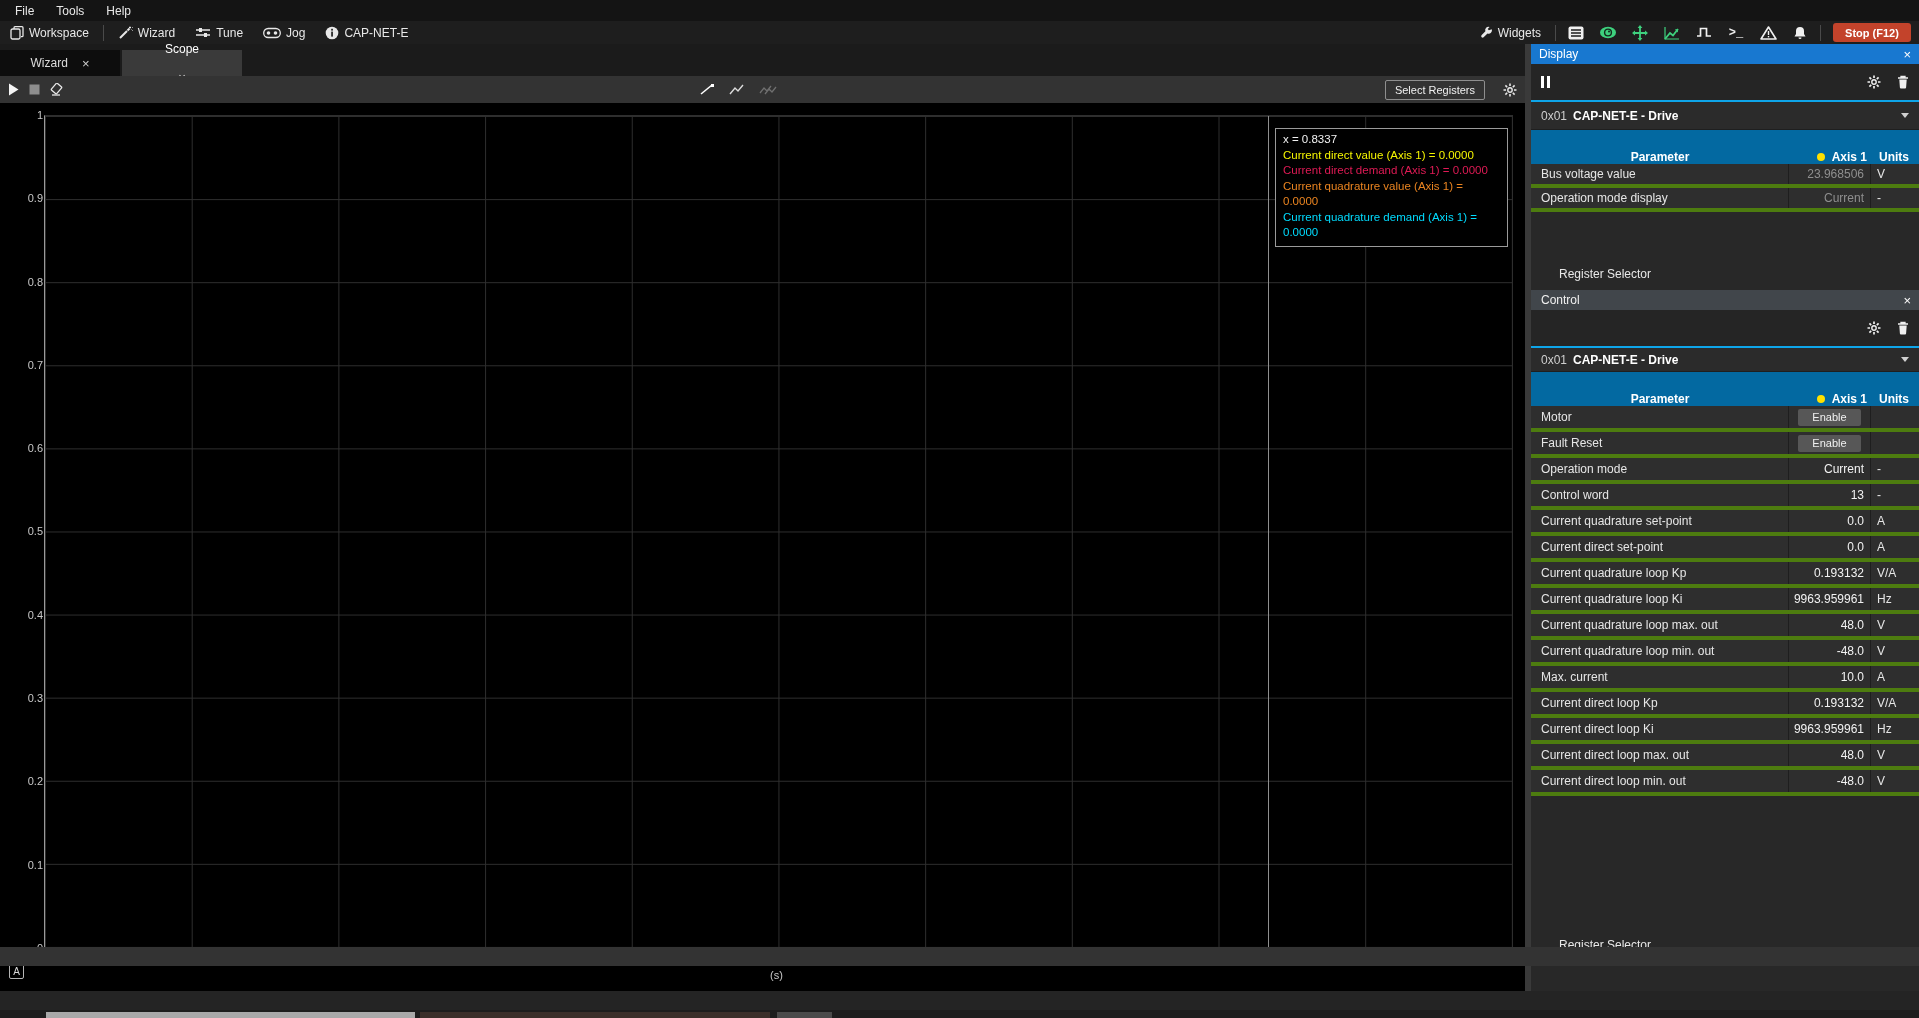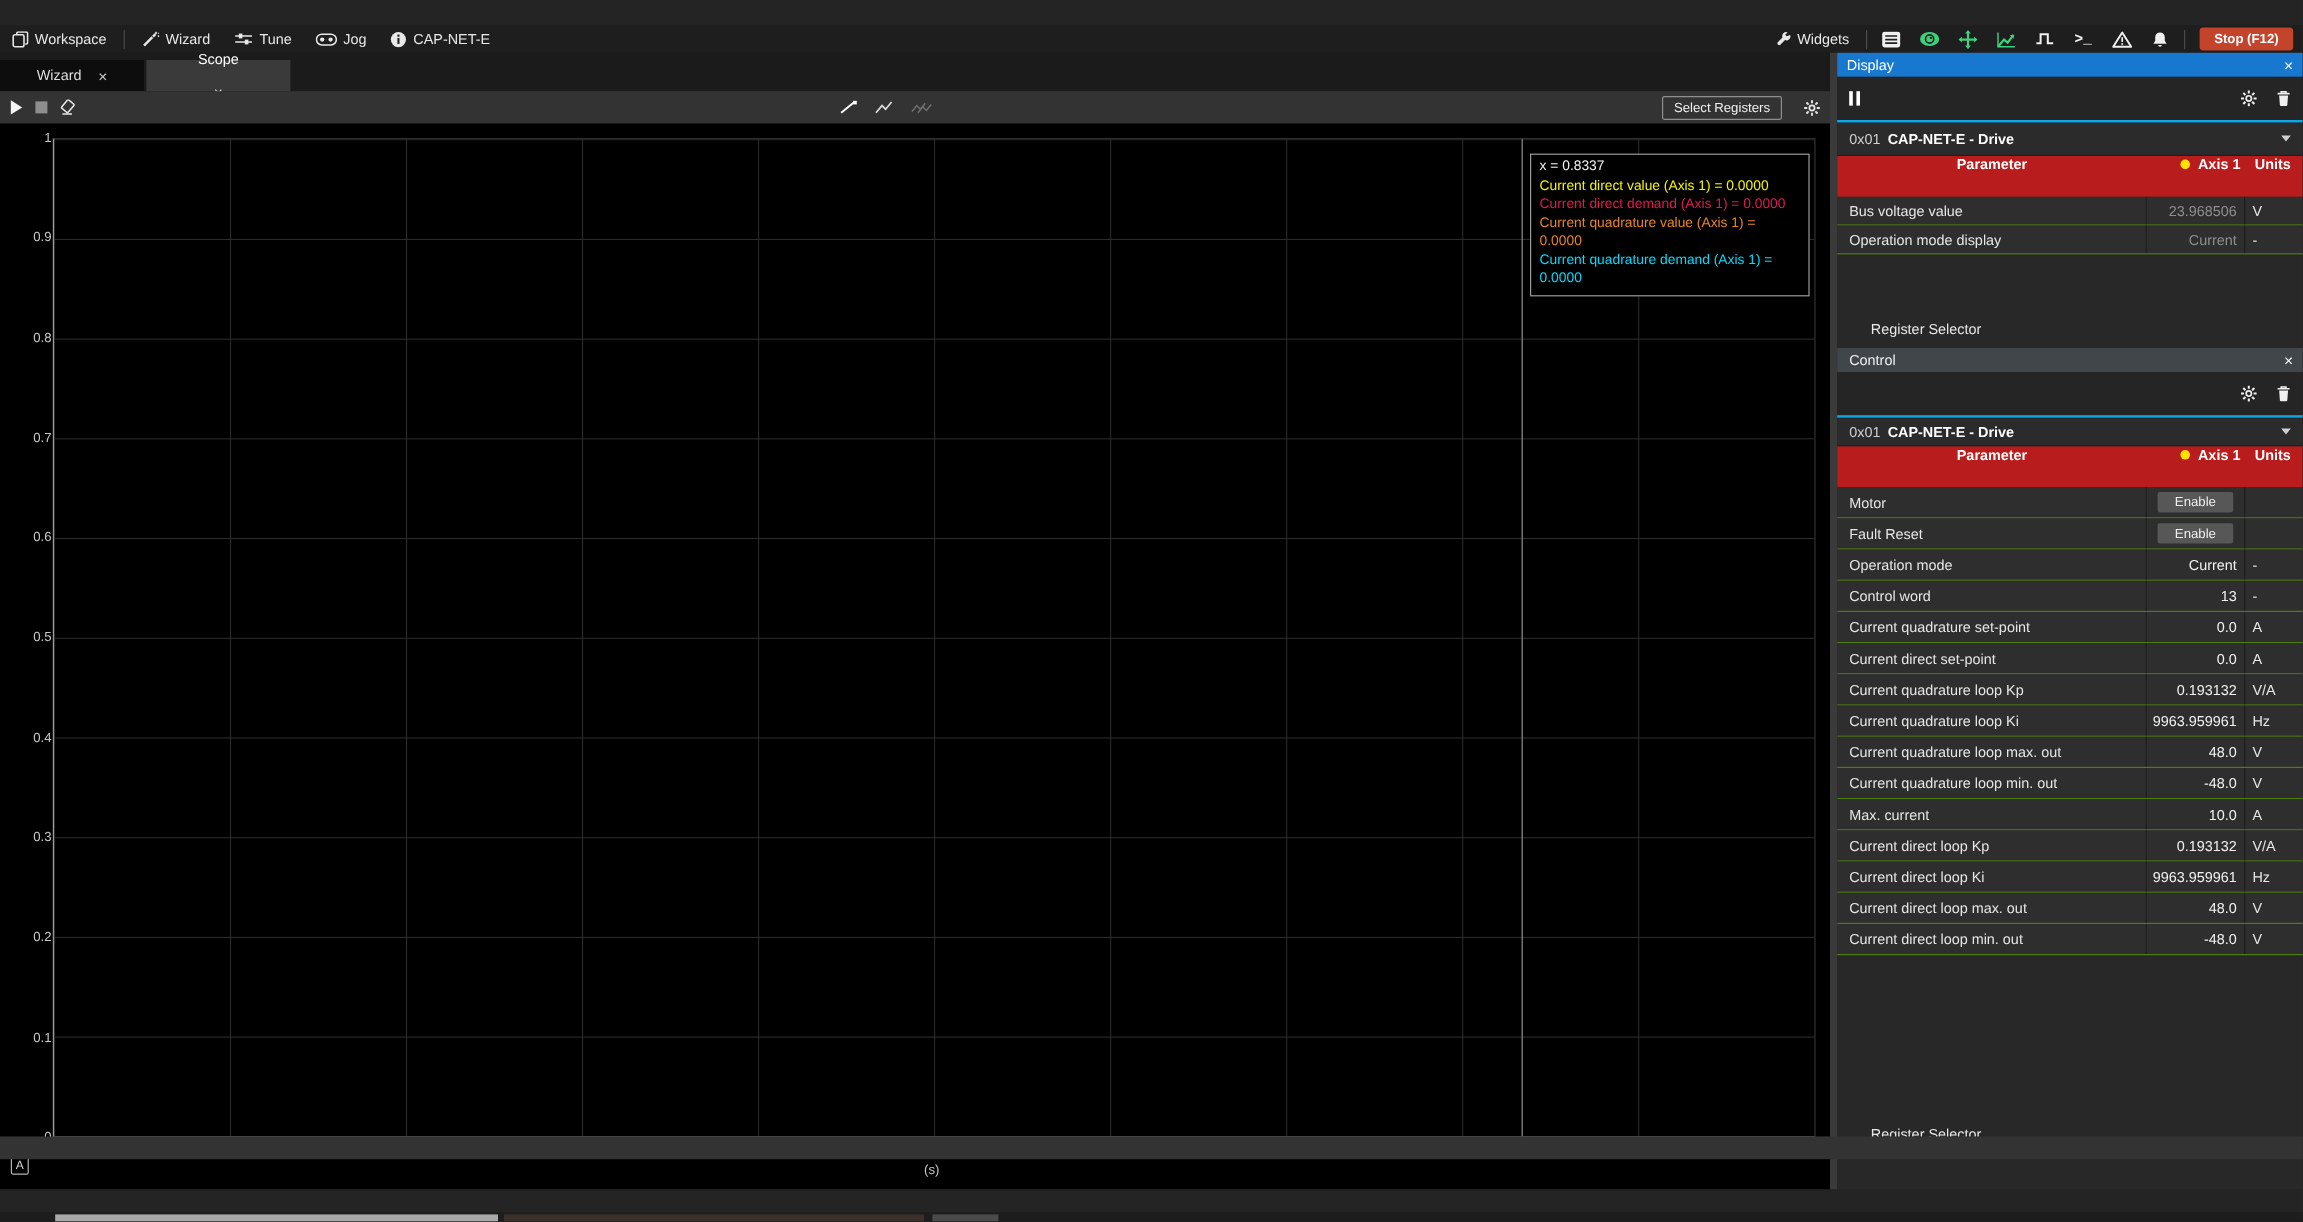--- a/index.html
+++ b/index.html
@@ -81,46 +81,51 @@
   .tools-right { margin-left:auto; display:flex; align-items:center; gap:16px; }
   .pause-ic { display:flex; gap:3px; }
   .pause-ic i { display:block; width:3px; height:12px; background:#fff; }
   .device-row { display:flex; align-items:center; padding:0 10px; background:#2b2b2b;
     border-top:2px solid #0ea5e9; border-bottom:1px solid #1f1f1f; }
   .dr-display { height:30px; } .dr-control { height:26px; }
   .device-row .addr { color:#cfcfcf; margin-right:6px; }
   .device-row .name { color:#fff; font-weight:bold; }
   .caret { margin-left:auto; width:0; height:0; border-left:4px solid transparent;
     border-right:4px solid transparent; border-top:5px solid #d0d0d0; }
-  .thead { height:34px; display:flex; align-items:flex-start; background:#b91c1c; font-weight:bold; color:#fff; }
+  .thead { height:34px; display:flex; align-items:flex-end; background:#0369a1; font-weight:bold; color:#fff; }
   .thead .hlabel { width:258px; text-align:center; }
   .thead .haxis { width:82px; display:flex; align-items:center; justify-content:flex-end; gap:7px; padding-right:4px; }
   .dot { width:8px; height:8px; border-radius:50%; background:#ffe100; }
   .thead .hunits { flex:1; text-align:right; padding-right:10px; }
-  .trow { display:flex; background:#2e2e2e; border-bottom:1px solid #4d7c0f; }
+  .trow { display:flex; background:#2e2e2e; border-bottom:4px solid #4d7c0f; }
   .rh24 { height:24px; } .rh26 { height:26px; }
   .tc { display:flex; align-items:center; }
   .tc.label { width:258px; padding-left:10px; color:#e6e6e6; border-right:1px solid #1e1e1e; }
   .tc.value { width:82px; justify-content:flex-end; padding-right:6px; border-right:1px solid #1e1e1e; }
   .tc.units { flex:1; padding-left:6px; color:#e6e6e6; }
   .val-dim { color:#8f8f8f; }
   .val-live { color:#f2f2f2; }
   .enable-btn { background:#575757; border:none; border-radius:2px; color:#f0f0f0;
     font-size:11px; height:17px; padding:0 14px; margin:0 auto; }
   .btncell { justify-content:center !important; padding-right:0 !important; }
   .reg-selector { padding-left:28px; height:20px; display:flex; align-items:center; color:#e8e8e8; }
   .rs-display { margin-top:52px; } .rs-control { margin-top:139px; }
 
   svg { display:block; }
 </style>
 </head>
 <body>
 
 <div class="app">
 
+  <div class="menubar">
+    <span class="menu-item">File</span>
+    <span class="menu-item">Tools</span>
+    <span class="menu-item">Help</span>
+  </div>
 
   <div class="toolbar">
     <div class="tb-btn">
       <span>
         <svg width="14" height="14" viewBox="0 0 14 14">
             <rect x="1" y="3" width="9" height="10" rx="1.5" fill="none" stroke="#e8e8e8" stroke-width="1.3"></rect>
             <path d="M4 3 V1.7 a1 1 0 0 1 1-1 h7 a1 1 0 0 1 1 1 v8 a1 1 0 0 1-1 1 H11" fill="none" stroke="#e8e8e8" stroke-width="1.3"></path>
           </svg>
       </span>
       <span>Workspace</span>

